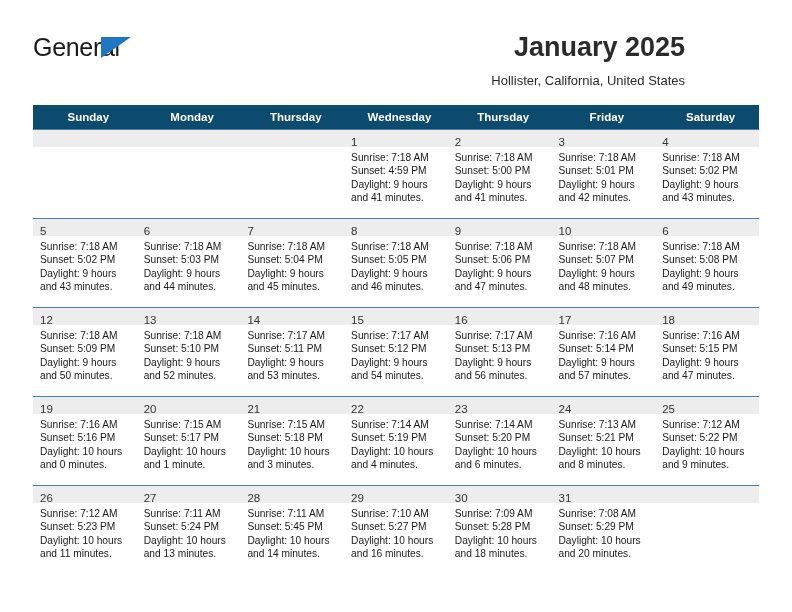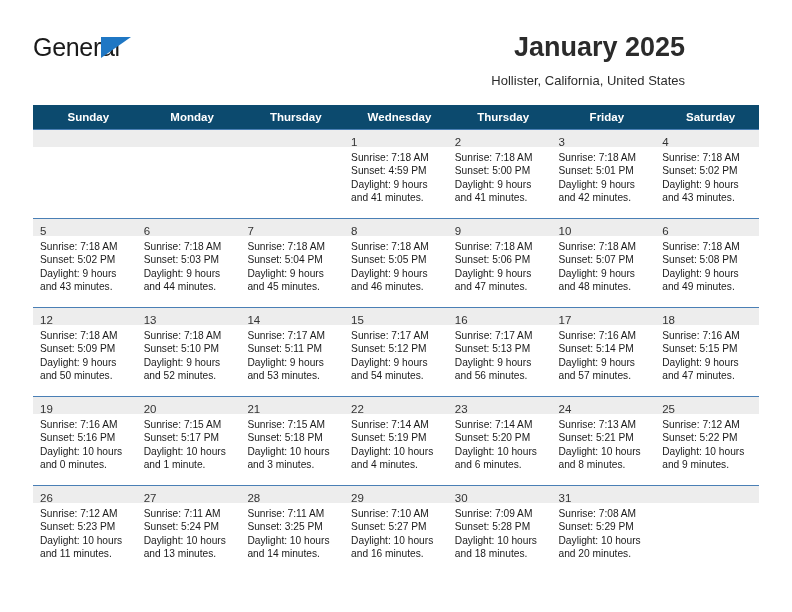--- a/index.html
+++ b/index.html
@@ -498,21 +498,21 @@
                 <div class="info-line">Daylight: 10 hours</div>
                 <div class="info-line">and 13 minutes.</div>
               </div>
             </div>
           </td>
           <td>
             <div class="cell-inner">
               <div class="daynum-bar"><span class="daynum">28</span></div>
               <div class="cell-body">
                 <div class="info-line">Sunrise: 7:11 AM</div>
-                <div class="info-line">Sunset: 3:25 PM</div>
+                <div class="info-line">Sunset: 5:45 PM</div>
                 <div class="info-line">Daylight: 10 hours</div>
                 <div class="info-line">and 14 minutes.</div>
               </div>
             </div>
           </td>
           <td>
             <div class="cell-inner">
               <div class="daynum-bar"><span class="daynum">29</span></div>
               <div class="cell-body">
                 <div class="info-line">Sunrise: 7:10 AM</div>

